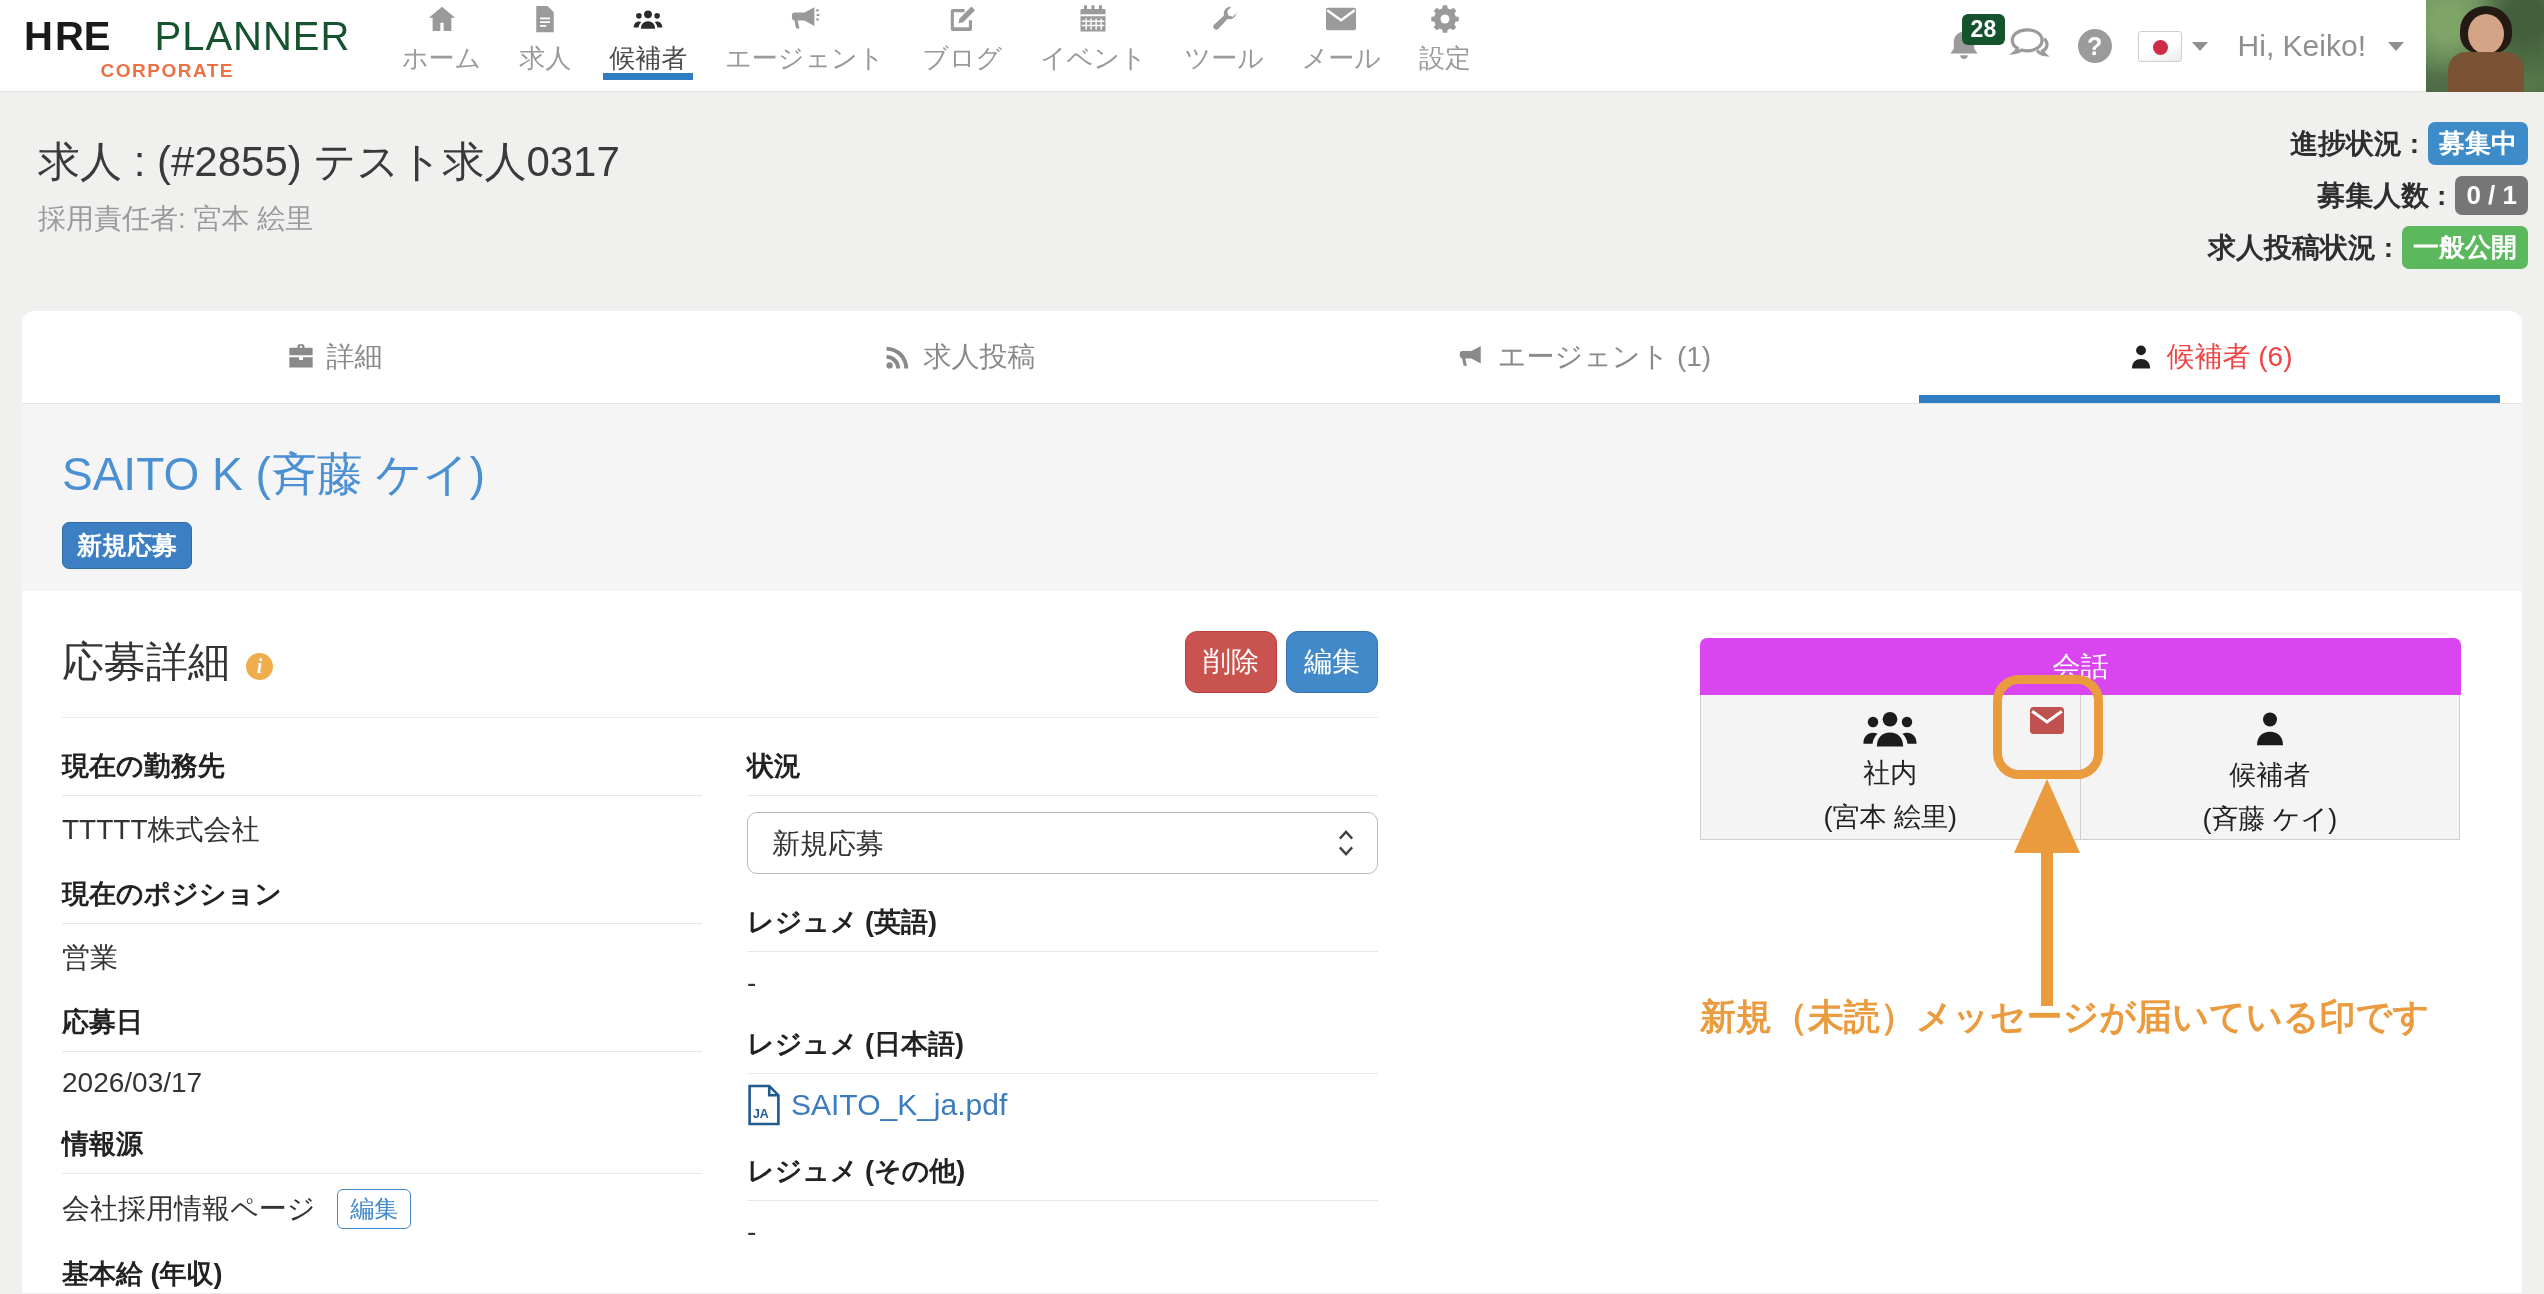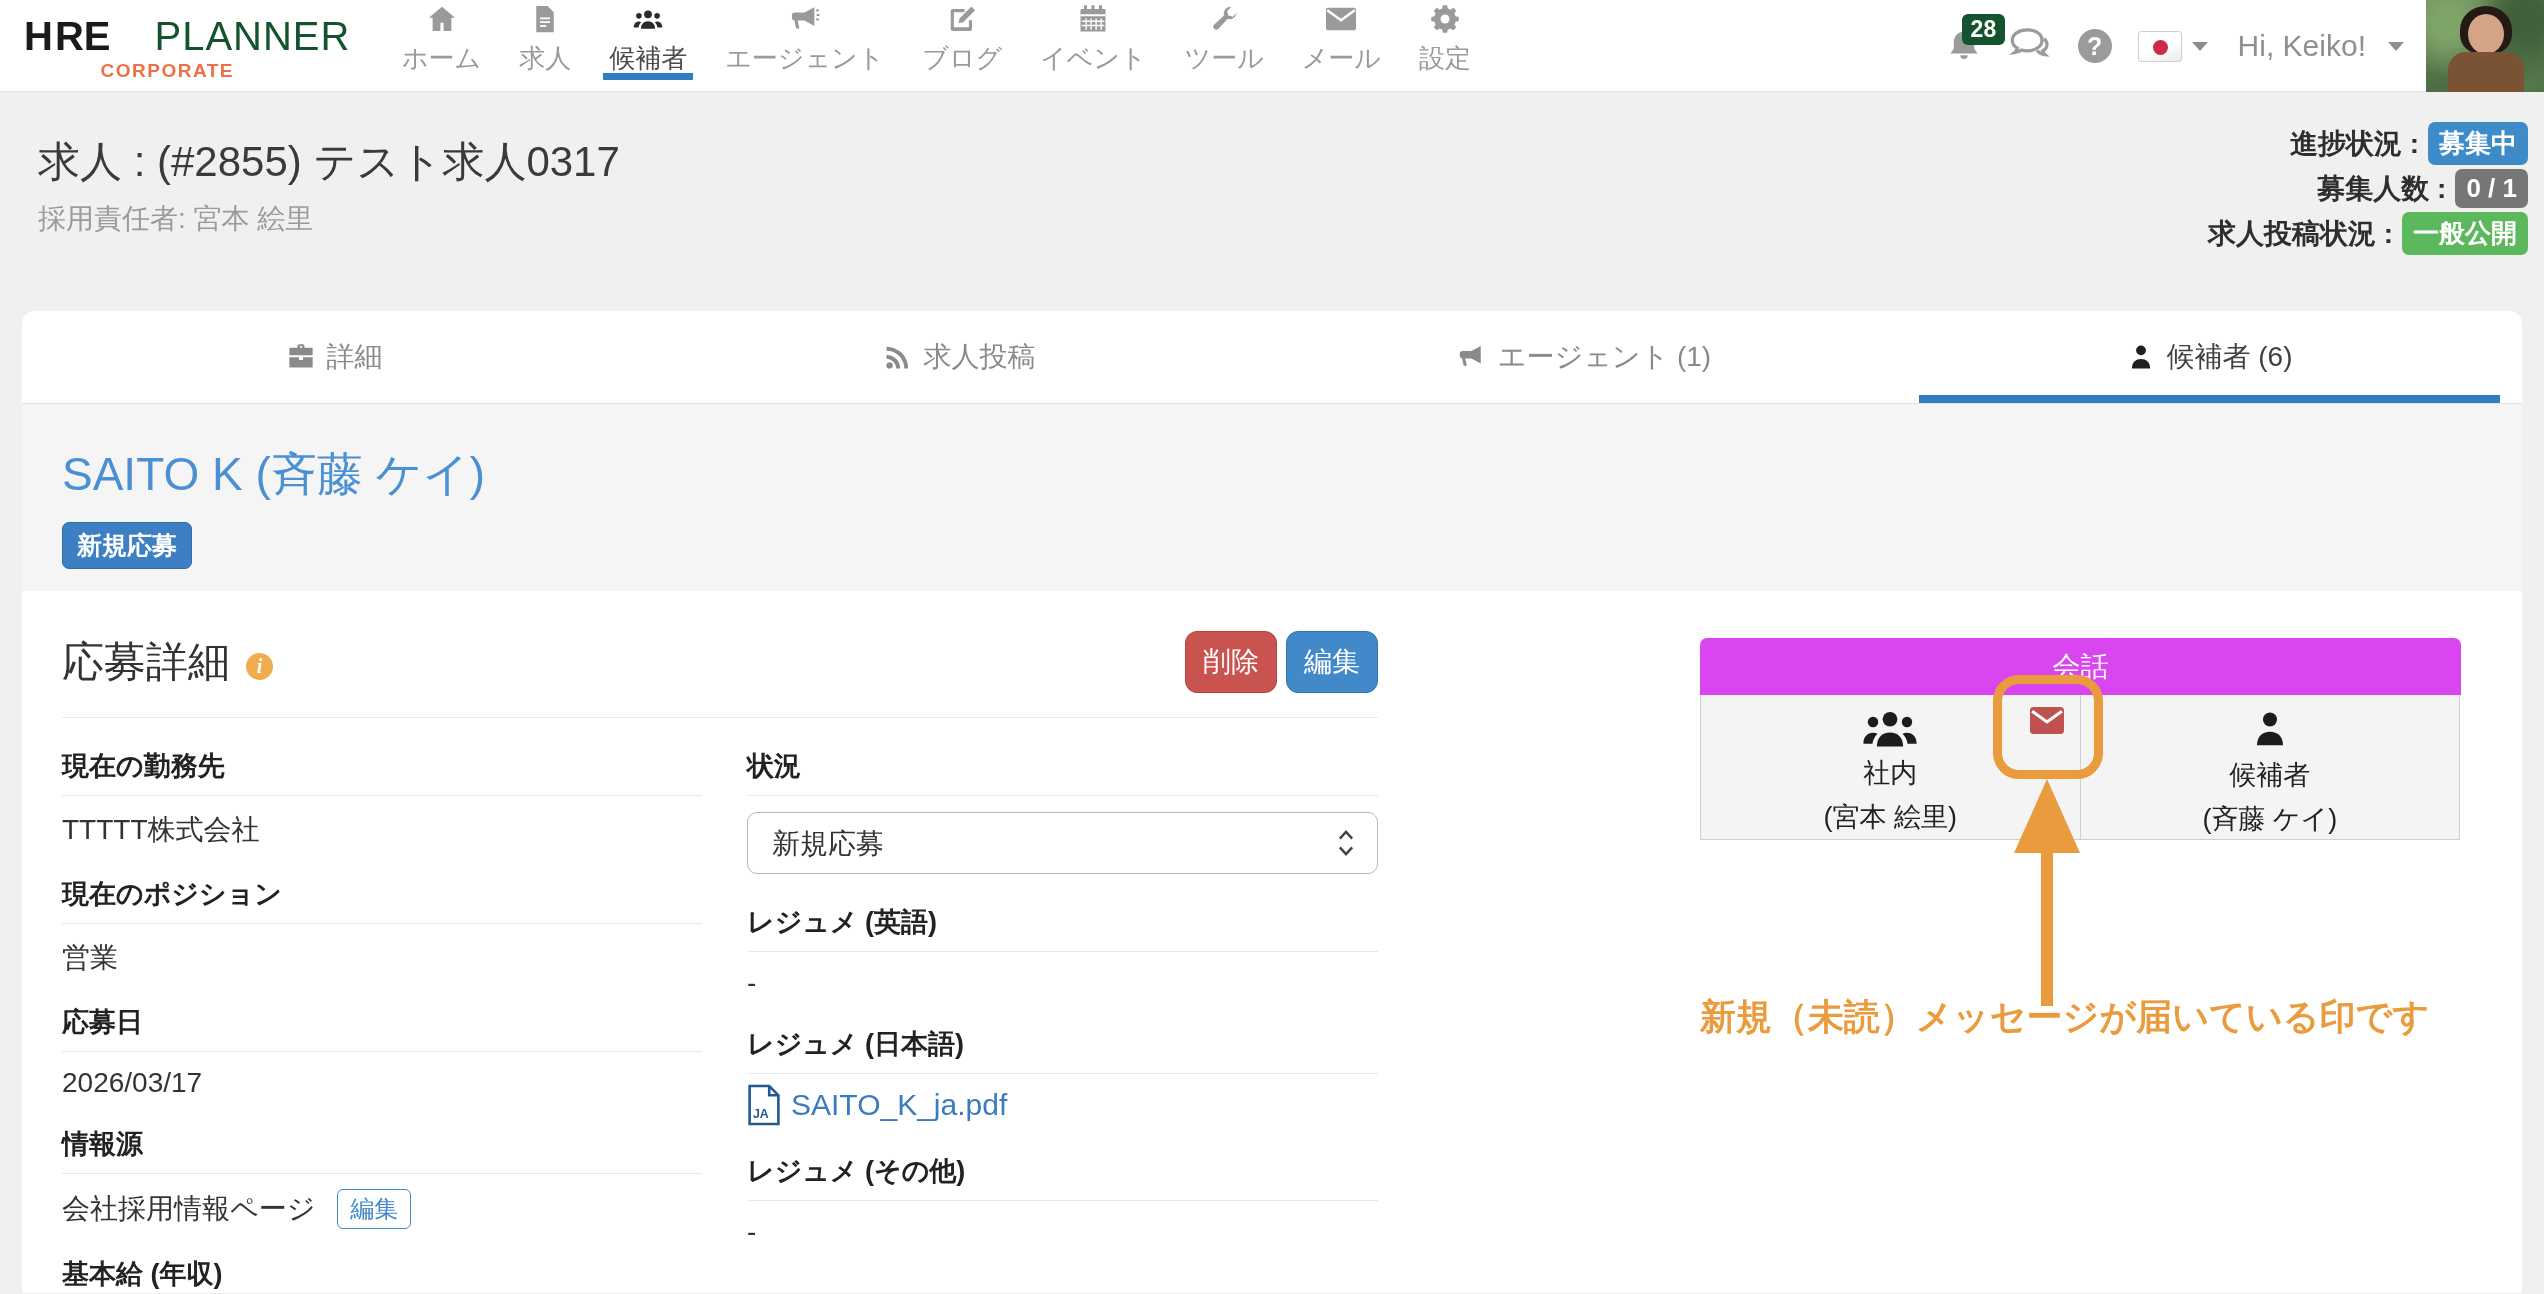--- a/index.html
+++ b/index.html
@@ -48,35 +48,35 @@
                radial-gradient(circle at 70% 80%, #55774a 0 20%, transparent 55%),
                linear-gradient(#6c8f5e,#4d6b45); }
   .avatar .hair { position:absolute; left:34px; top:6px; width:52px; height:48px; border-radius:50% 50% 40% 40%; background:#241a14; }
   .avatar .face { position:absolute; left:42px; top:14px; width:36px; height:40px; border-radius:50%; background:#d3a586; }
   .avatar .body { position:absolute; left:22px; top:52px; width:76px; height:44px; border-radius:18px 18px 0 0; background:#7a5234; }
 
   
   .job-header { position:relative; height:219px; background:#f0f0ef; }
   .job-title { position:absolute; left:38px; top:42px; font-size:42px; font-weight:500; color:#3a3a3a; }
   .job-manager { position:absolute; left:38px; top:108px; font-size:28px; color:#9a9a9a; }
-  .status-col { position:absolute; right:16px; top:30px; display:flex; flex-direction:column; align-items:flex-end; gap:4px; }
+  .status-col { position:absolute; right:16px; top:30px; display:flex; flex-direction:column; align-items:flex-end; gap:11px; }
   .status-row { display:flex; align-items:center; gap:9px; }
   .status-label { font-size:28px; font-weight:bold; color:#2e2e2e; }
   .pill { font-size:26px; font-weight:bold; color:#fff; padding:4px 11px; border-radius:7px; }
   .pill.blue { background:#3d8bc9; }
   .pill.gray { background:#767676; }
   .pill.green { background:#5cb85c; }
 
   
   .card { margin:0 22px; height:982px; background:#fff; border-radius:12px 12px 0 0; overflow:hidden; }
   .tabs { display:flex; height:93px; border-bottom:1px solid #e3e3e3; }
   .tab { flex:1; display:flex; align-items:center; justify-content:center; gap:12px;
     font-size:28px; color:#8a8a8a; position:relative; cursor:pointer; }
   .tab svg { width:28px; height:28px; fill:#8a8a8a; }
-  .tab.active { color:#404040; }
+  .tab.active { color:#ef4444; }
   .tab.active svg { fill:#1f1f1f; }
   .tab.active::after { content:""; position:absolute; left:22px; right:22px; bottom:0; height:8px; background:#2f7ec2; }
 
   .name-band { height:187px; background:#f5f5f6; padding:40px 40px 0 40px; }
   .cand-name { font-size:46px; color:#4a90d2; font-weight:400; }
   .cand-badge { display:inline-block; margin-top:16px; background:#3c80c3; border:1px solid #2f6da8;
     color:#fff; font-size:25px; font-weight:bold; padding:6px 14px; border-radius:7px; }
 
   .content { position:relative; height:702px; padding:40px 40px 0 40px; }
 

